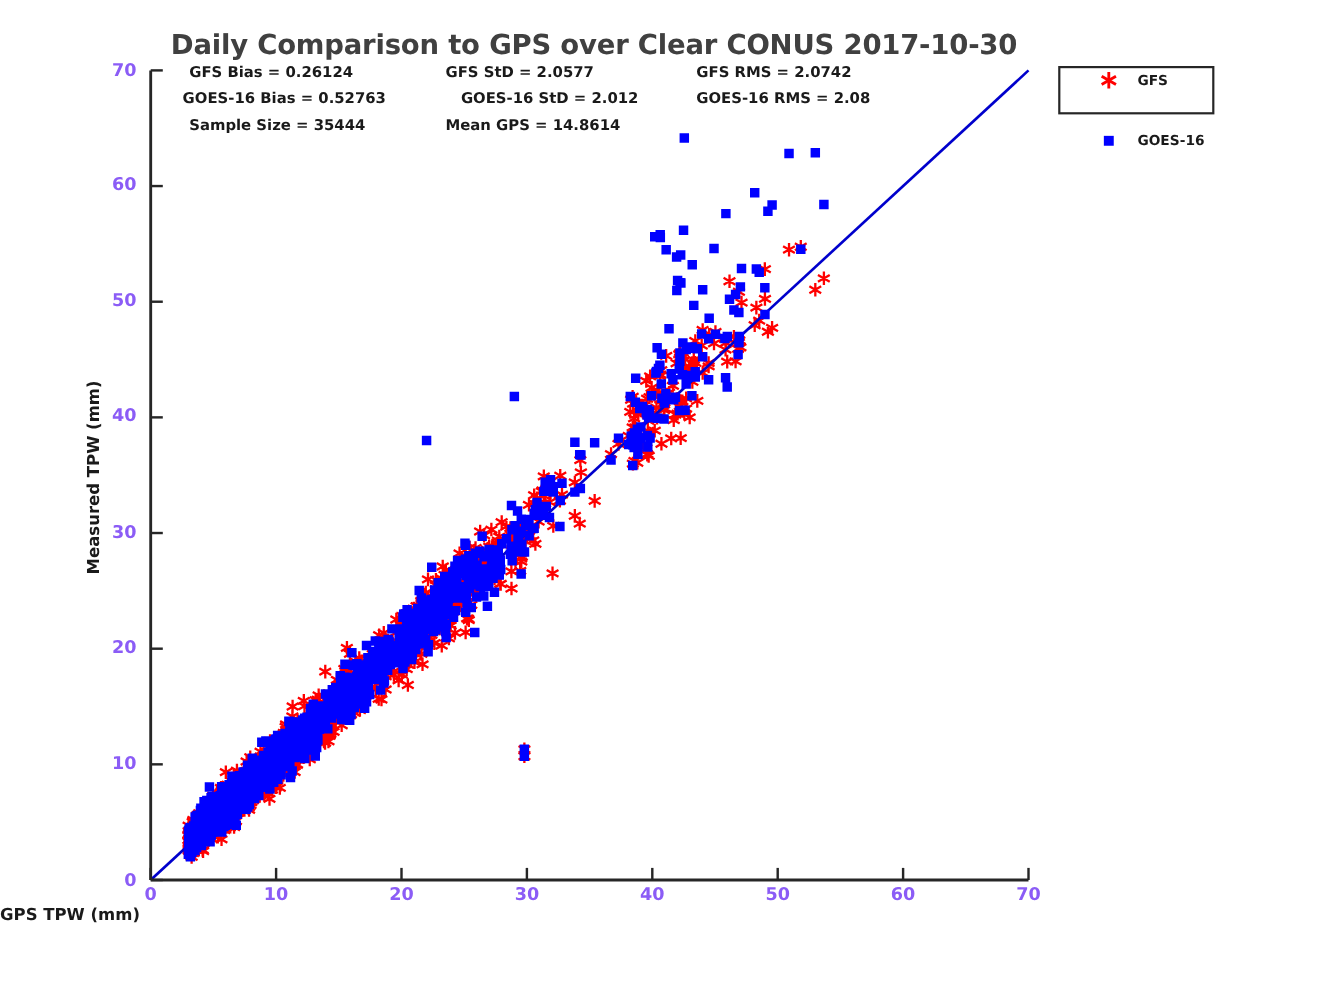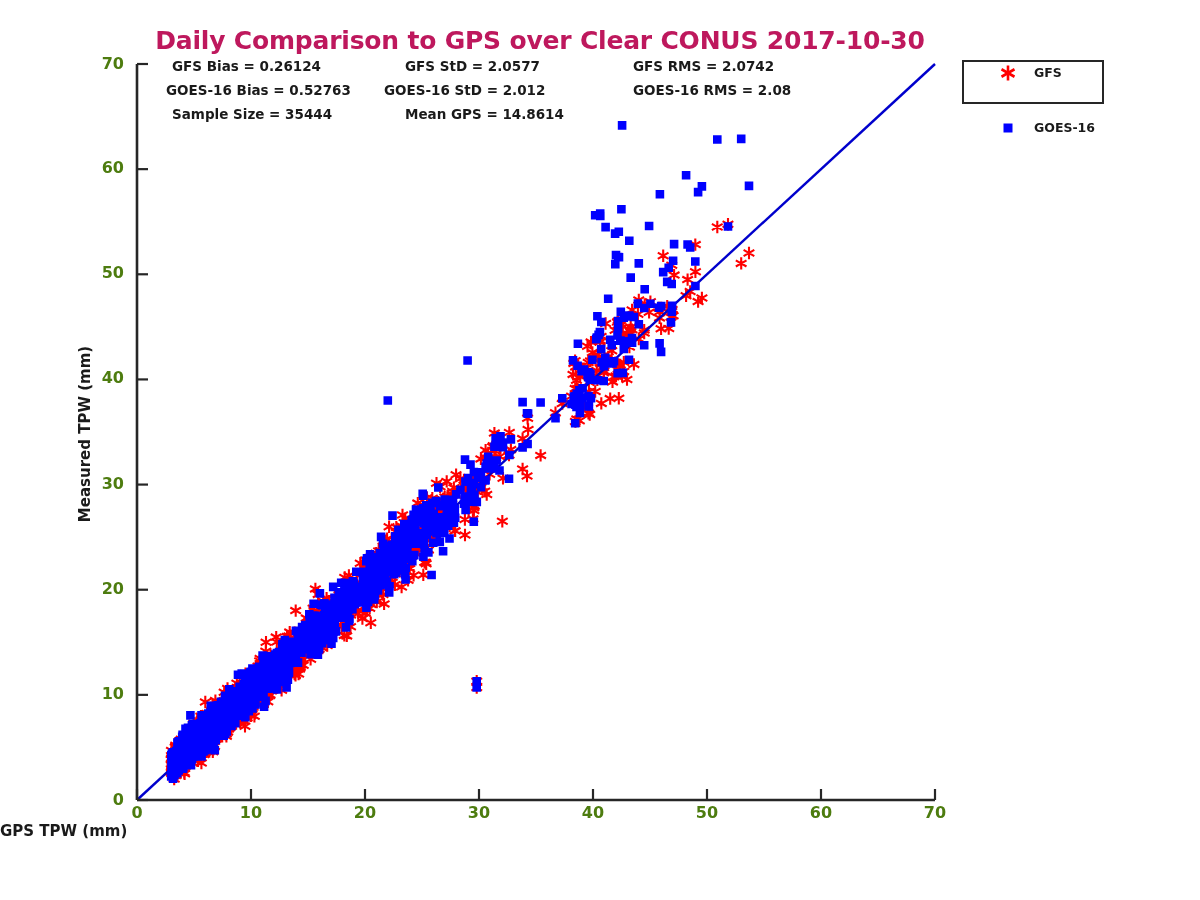--- a/index.html
+++ b/index.html
@@ -29,21 +29,21 @@
     height: 900px;
   }
   .chart-title {
     position: absolute;
     left: 0;
     top: 26px;
     width: 1080px;
     text-align: center;
     font-size: 25px;
     font-weight: bold;
-    color: #be185d;
+    color: #404040;
     font-family: "DejaVu Sans", "Liberation Sans", sans-serif;
     letter-spacing: -0.2px;
     white-space: nowrap;
   }
   .stat-text {
     position: absolute;
     font-size: 13.5px;
     font-weight: bold;
     color: #1a1a1a;
     font-family: "DejaVu Sans", "Liberation Sans", sans-serif;
@@ -69,21 +69,21 @@
     top: 425px;
     width: 200px;
     text-align: center;
     transform: rotate(-90deg);
     transform-origin: center center;
   }
   .tick-label {
     position: absolute;
     font-size: 16px;
     font-weight: bold;
-    color: #4d7c0f;
+    color: #8b5cf6;
     font-family: "DejaVu Sans", "Liberation Sans", sans-serif;
     white-space: nowrap;
   }
   .xtick-label {
     width: 60px;
     text-align: center;
     top: 803px;
   }
   .ytick-label {
     width: 46px;
@@ -130,21 +130,21 @@
 
 <div id="figure">
 
   <div class="chart-title">Daily Comparison to GPS over Clear CONUS 2017-10-30</div>
 
   <div class="stat-text" style="left:137px; top:58px;">GFS Bias = 0.26124</div>
   <div class="stat-text" style="left:131px; top:82px;">GOES-16 Bias = 0.52763</div>
   <div class="stat-text" style="left:137px; top:106px;">Sample Size = 35444</div>
 
   <div class="stat-text" style="left:370px; top:58px;">GFS StD = 2.0577</div>
-  <div class="stat-text" style="left:349px; top:82px;">GOES-16 StD = 2.012</div>
+  <div class="stat-text" style="left:384px; top:82px;">GOES-16 StD = 2.012</div>
   <div class="stat-text" style="left:370px; top:106px;">Mean GPS = 14.8614</div>
 
   <div class="stat-text" style="left:598px; top:58px;text-align:center;">GFS RMS = 2.0742</div>
   <div class="stat-text" style="left:598px; top:82px;">GOES-16 RMS = 2.08</div>
 
   <svg id="plot-svg" viewBox="0 0 1200 900" xmlns="http://www.w3.org/2000/svg">
     <defs>
       <clipPath id="plotclip">
         <rect x="137" y="60" width="800" height="742"></rect>
       </clipPath>

